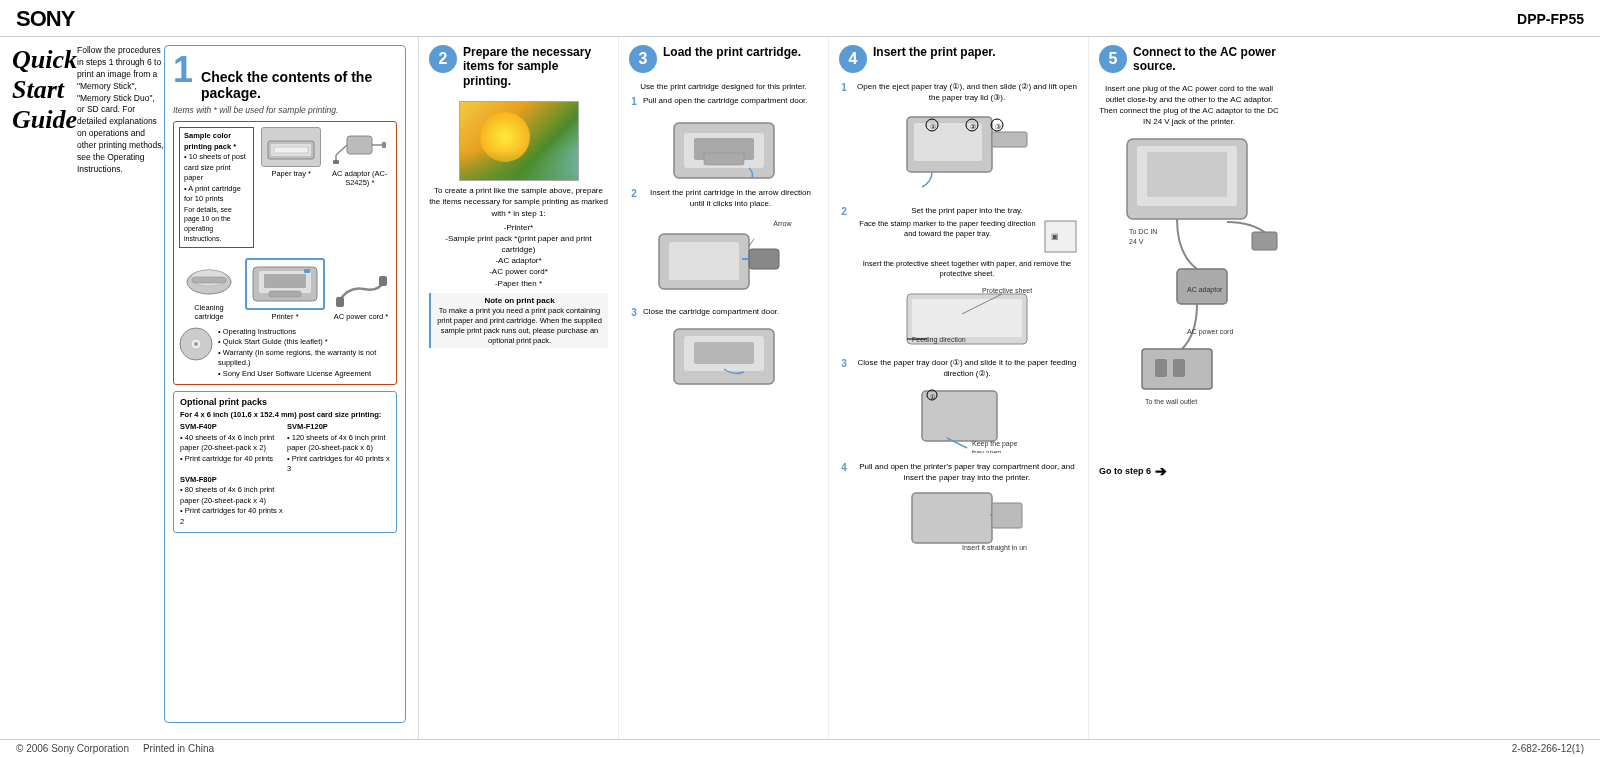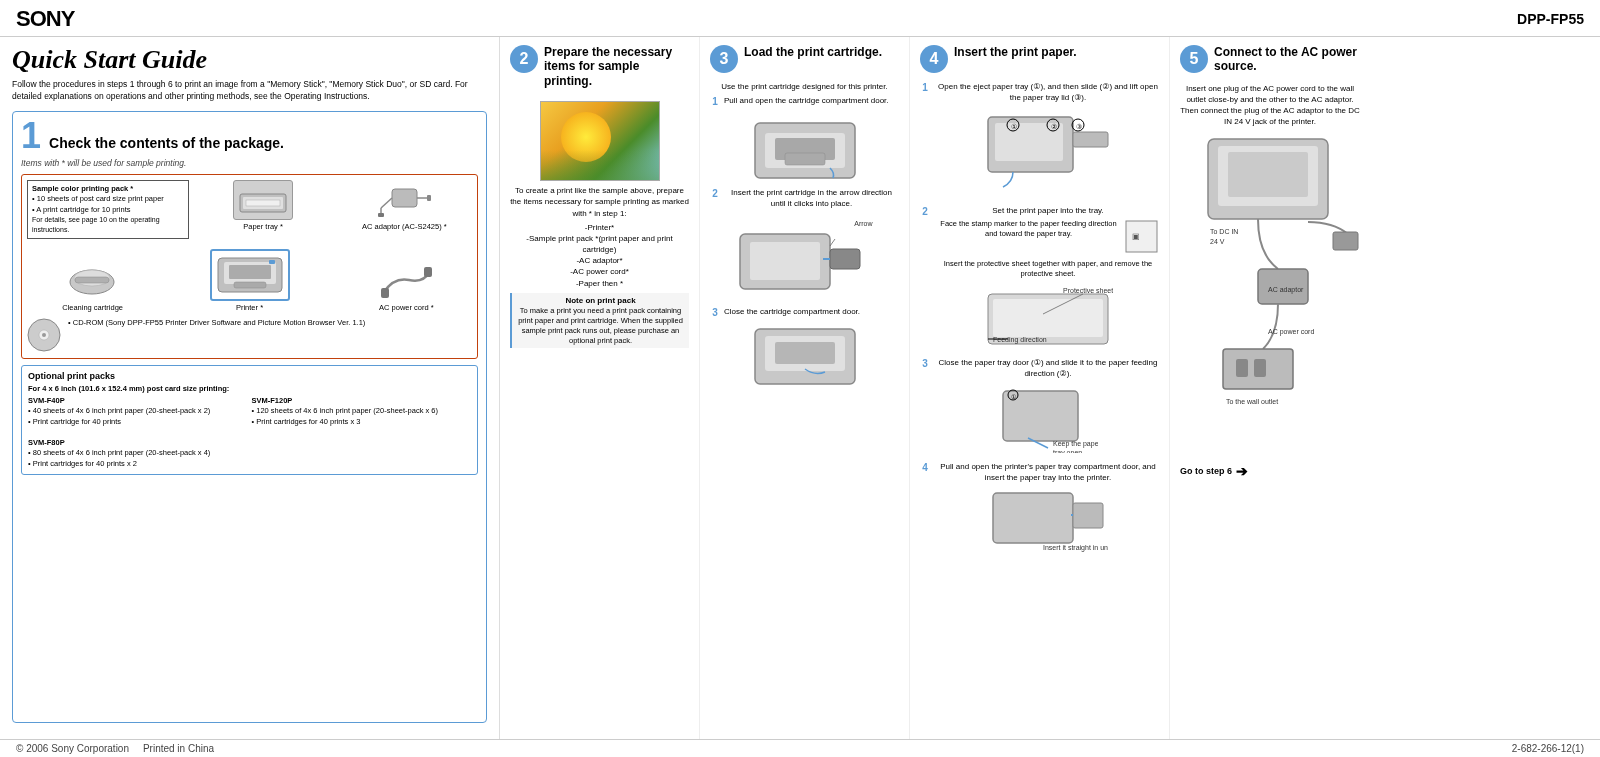--- a/index.html
+++ b/index.html
@@ -41,25 +41,25 @@
       color: #000;
     }
     
     .main {
       display: flex;
       flex: 1;
       overflow: hidden;
     }
     
     .left-panel {
-      width: 500px;
+      width: 419px;
       padding: 8px 12px;
       border-right: 1px solid #ddd;
       display: flex;
-      flex-direction: column;
+      flex-direction: row;
     }
     .quick-start-title {
       font-size: 26px;
       font-weight: 900;
       font-style: italic;
       font-family: 'Times New Roman', serif;
       color: #000;
       margin-bottom: 4px;
     }
     .intro-text {
@@ -410,23 +410,26 @@
           <div class="accessories-row" style="margin-top:6px;">
             <div style="display:flex; align-items:flex-start; gap:4px;">
 
               <div style="width:35px; height:35px; flex-shrink:0;">
                 <svg width="35" height="35">
                   <circle cx="17" cy="17" r="16" fill="#ccc" stroke="#888" stroke-width="1"></circle>
                   <circle cx="17" cy="17" r="5" fill="#eee" stroke="#aaa" stroke-width="0.5"></circle>
                   <circle cx="17" cy="17" r="2" fill="#999"></circle>
                 </svg>
               </div>
-            </div>
-            <div class="accessories-right">
-              <div>• CD-ROM (Sony DPP-FP55 Printer Driver Software and Picture Motion Browser Ver. 1.1)</div>
+              <div class="accessories-left">
+                <div>• Operating Instructions</div>
+                <div>• Quick Start Guide (this leaflet) *</div>
+                <div>• Warranty (In some regions, the warranty is not supplied.)</div>
+                <div>• Sony End User Software License Agreement</div>
+              </div>
             </div>
           </div>
         </div>
 
         <div class="optional-packs">
           <div class="optional-packs-title">Optional print packs</div>
           <div style="font-size:7.5px; font-weight:bold; margin-bottom:3px;">For 4 x 6 inch (101.6 x 152.4 mm) post card size printing:</div>
           <div class="packs-grid">
             <div class="packs-col">
               <div><span class="pack-model">SVM-F40P</span></div>

